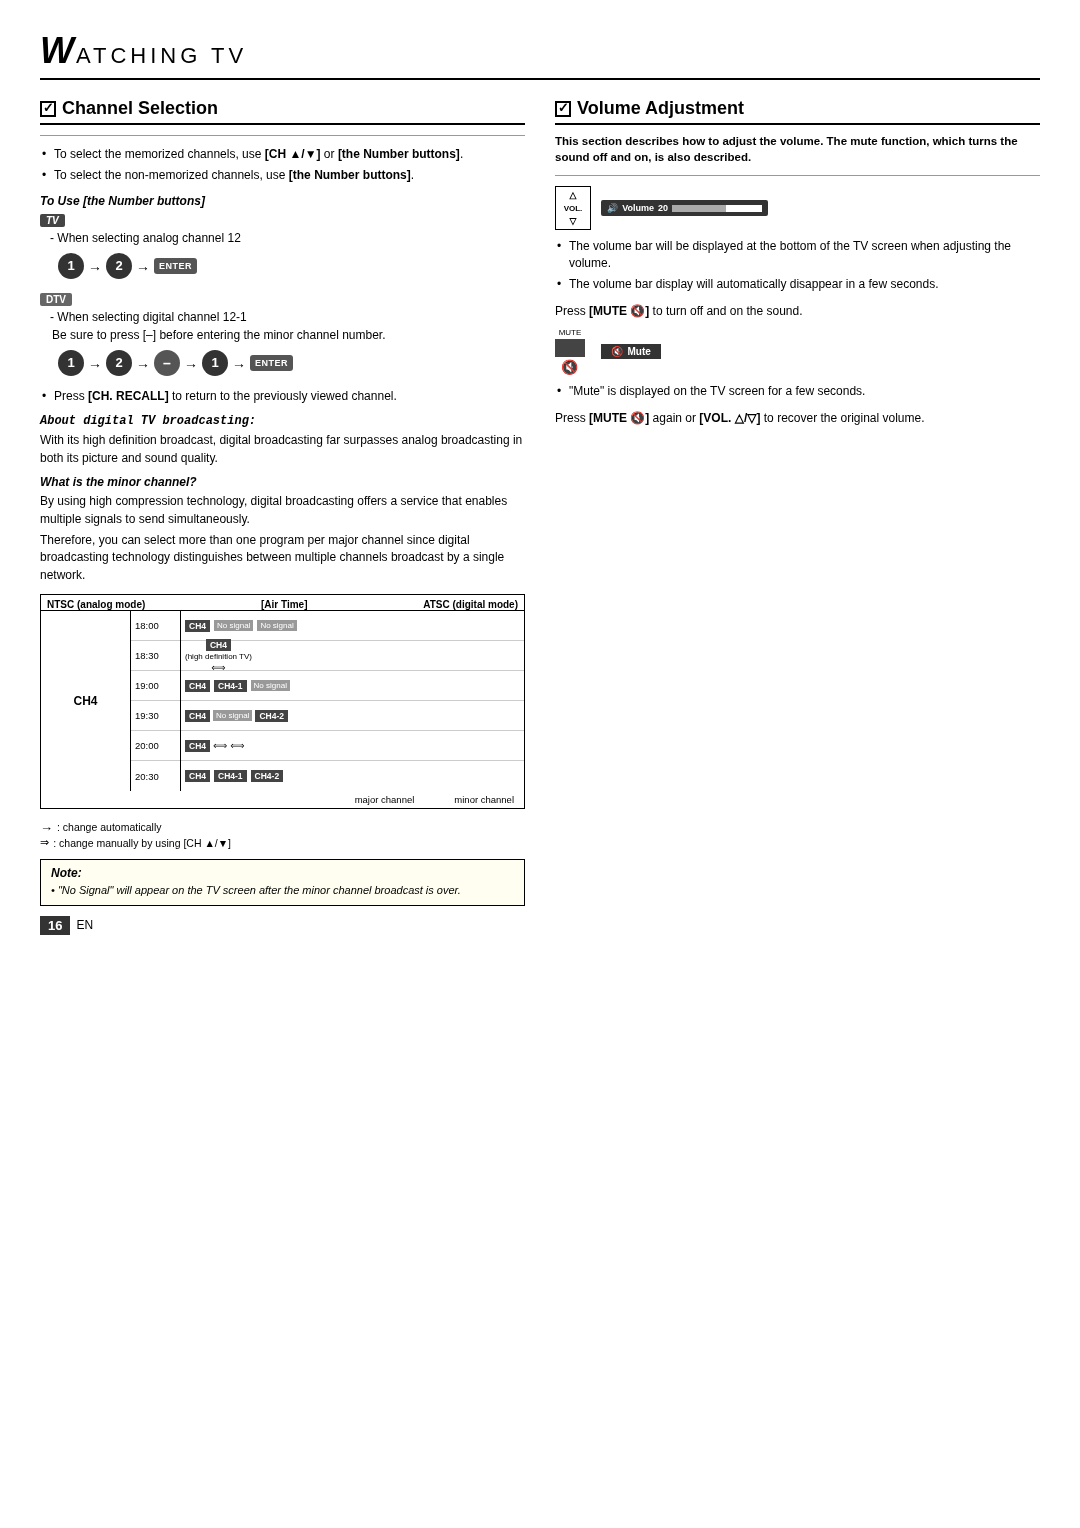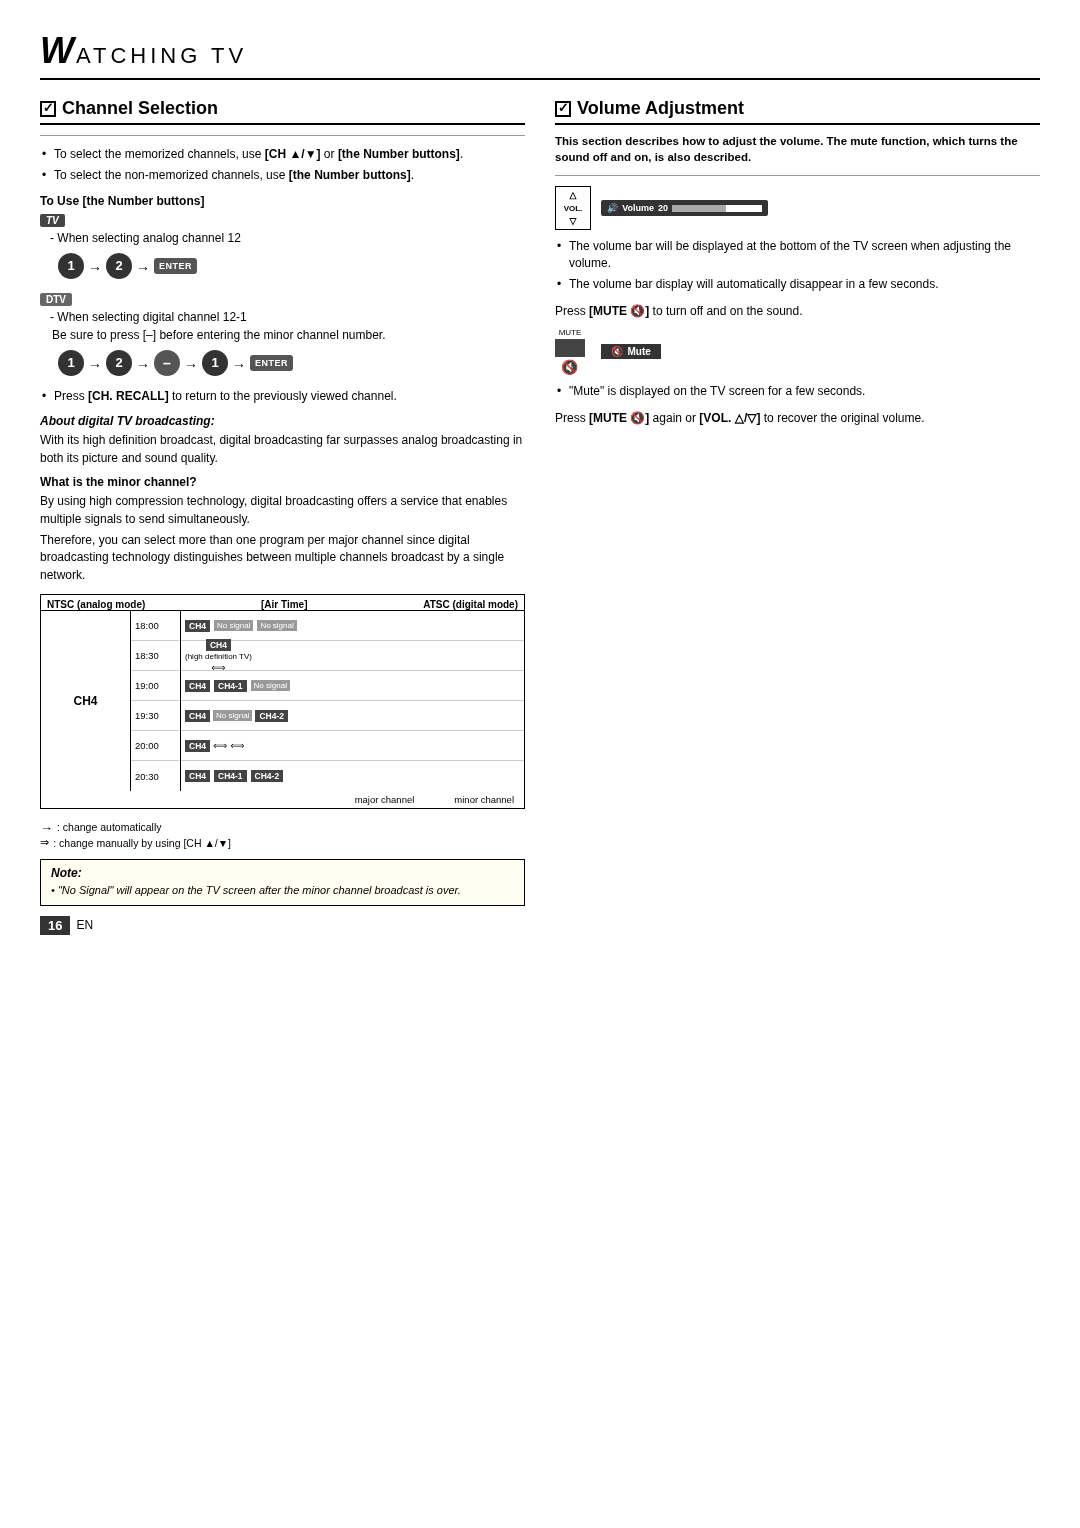--- a/index.html
+++ b/index.html
@@ -106,26 +106,28 @@
       content: '•';
       position: absolute;
       left: 2px;
     }
 
     
     .sub-heading {
       font-size: 12px;
       font-weight: bold;
       margin: 8px 0 4px 0;
+      font-style: italic;
     }
     .sub-heading-italic {
       font-size: 12px;
       font-weight: bold;
       font-style: italic;
       margin: 8px 0 4px 0;
+      font-family: Liberation Mono, monospace;
     }
 
     
     .badge {
       display: inline-block;
       padding: 1px 6px;
       font-size: 10px;
       font-weight: bold;
       border-radius: 2px;
       margin-bottom: 4px;

